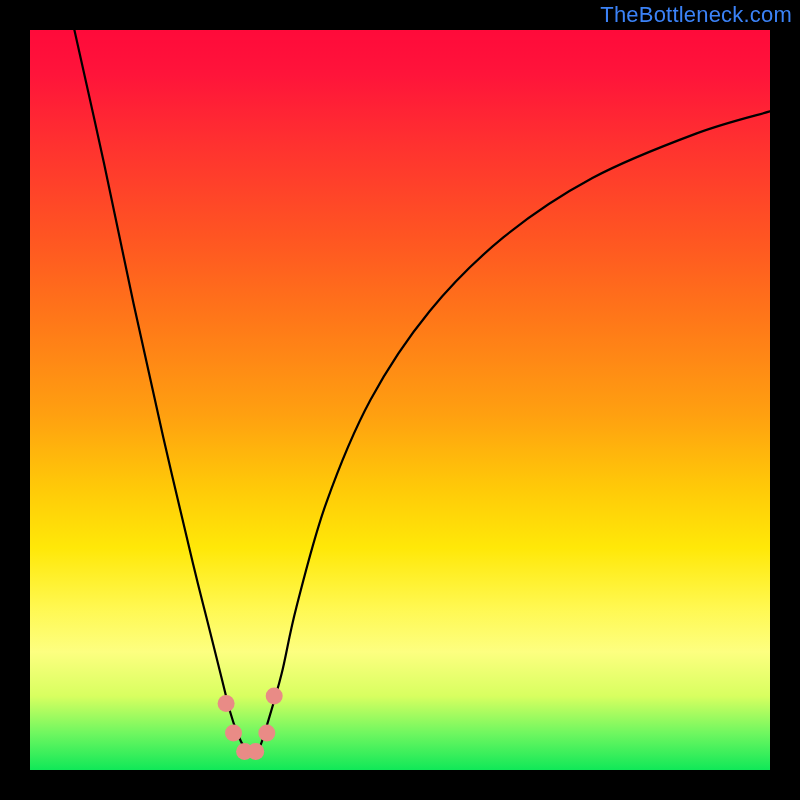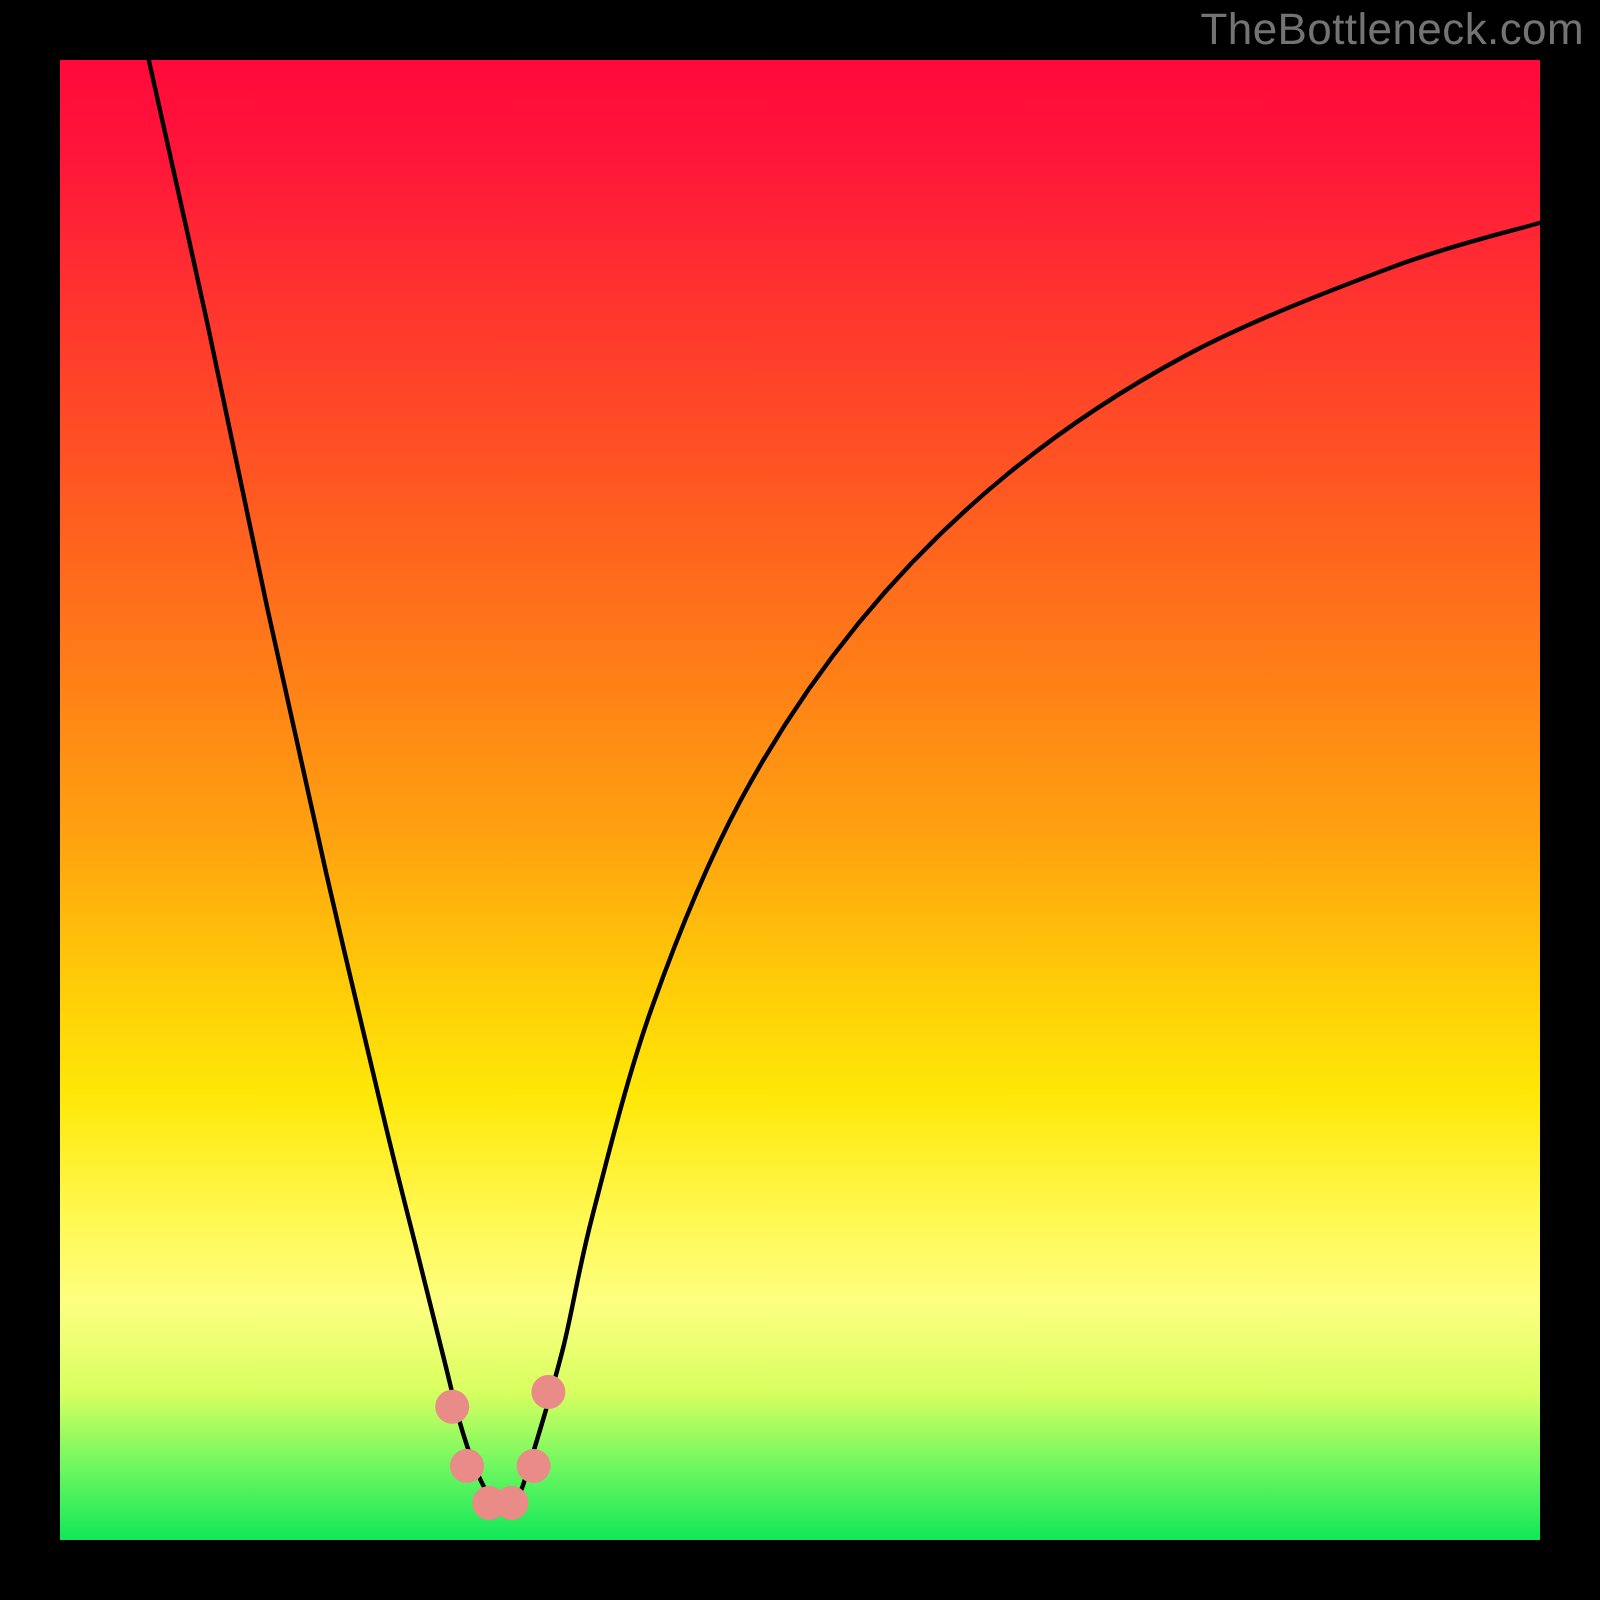--- a/index.html
+++ b/index.html
@@ -31,21 +31,21 @@
       #fdff80 84%,
       #d8ff60 90%,
       #70f760 95%,
       #10e858 100%
     );
   }
   .watermark {
     position: absolute;
     top: 2px;
     right: 8px;
-    color: #737373;
+    color: #3b82f6;
     font-size: 22px;
     font-weight: 500;
     letter-spacing: 0.2px;
     z-index: 20;
   }
   svg.curve {
     position: absolute;
     left: 0;
     top: 0;
     width: 740px;

